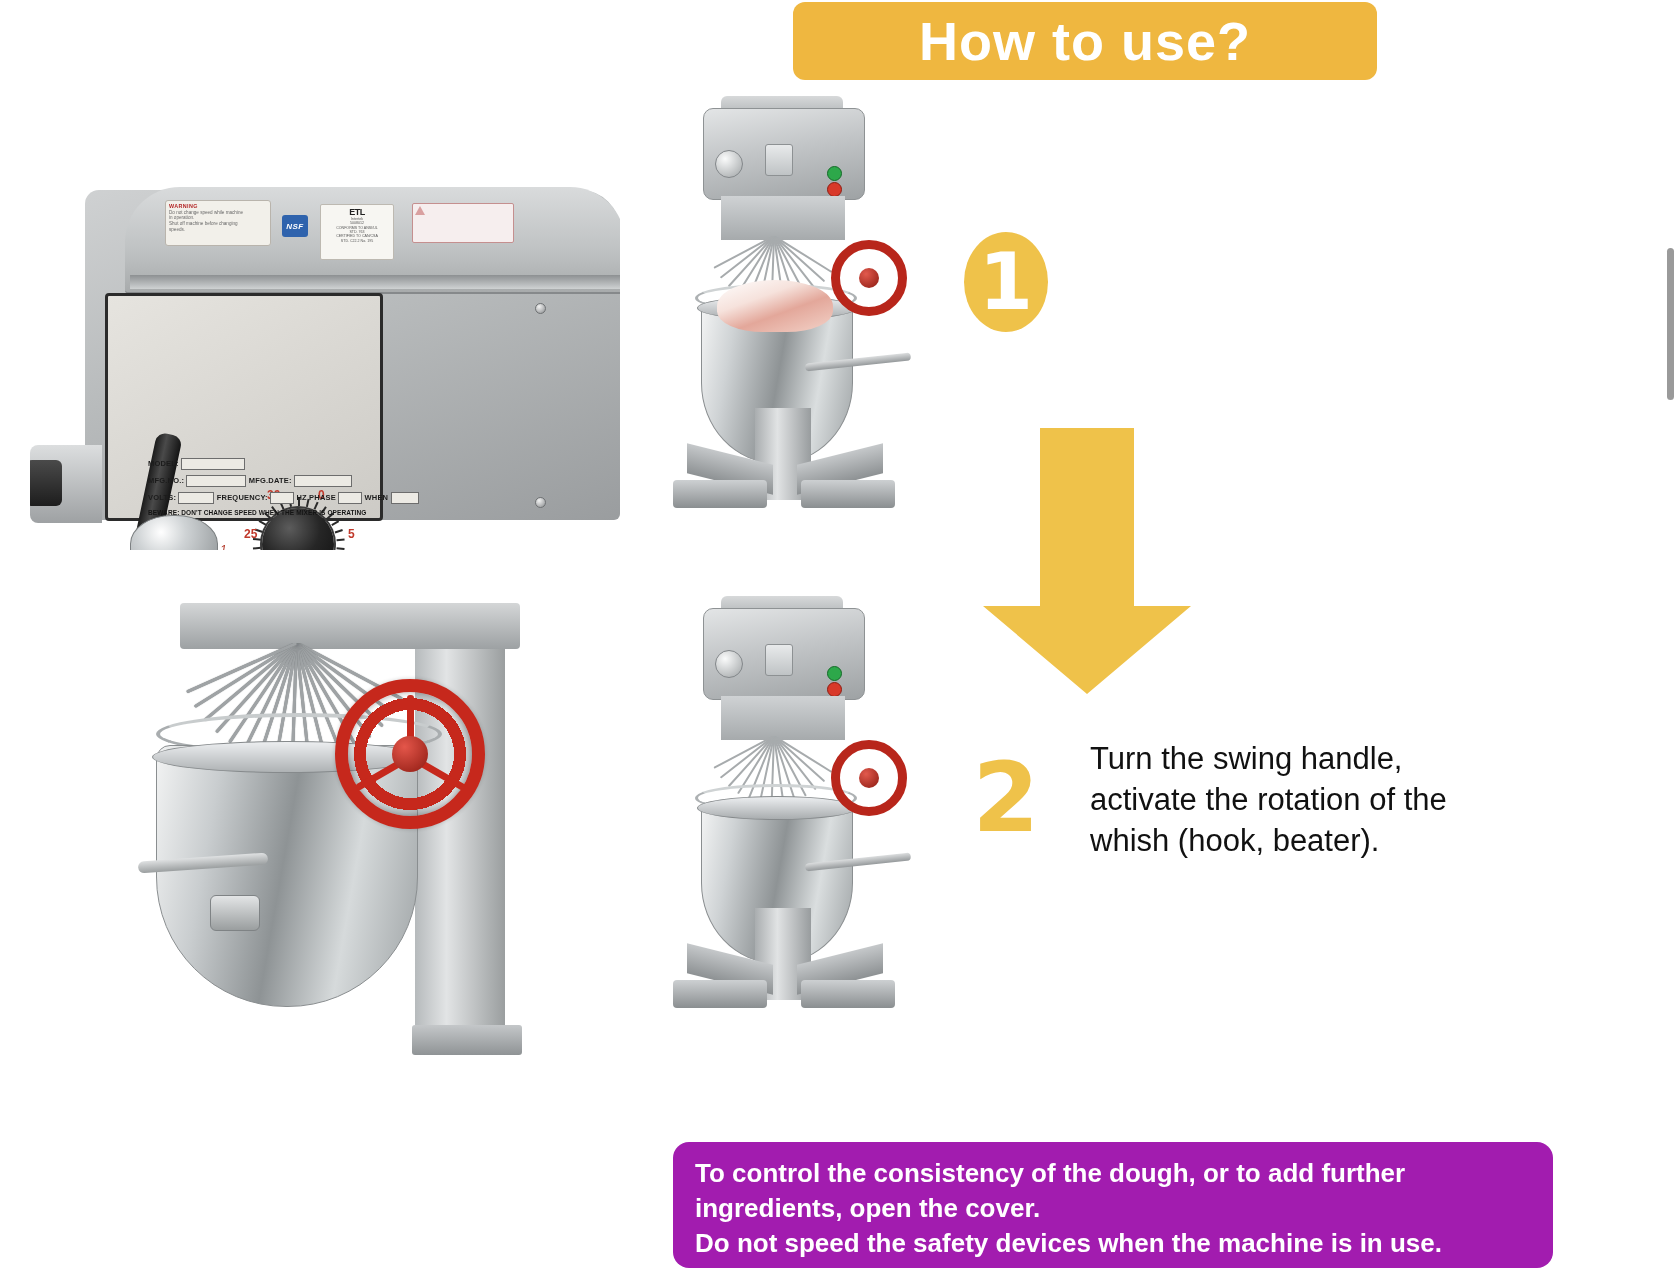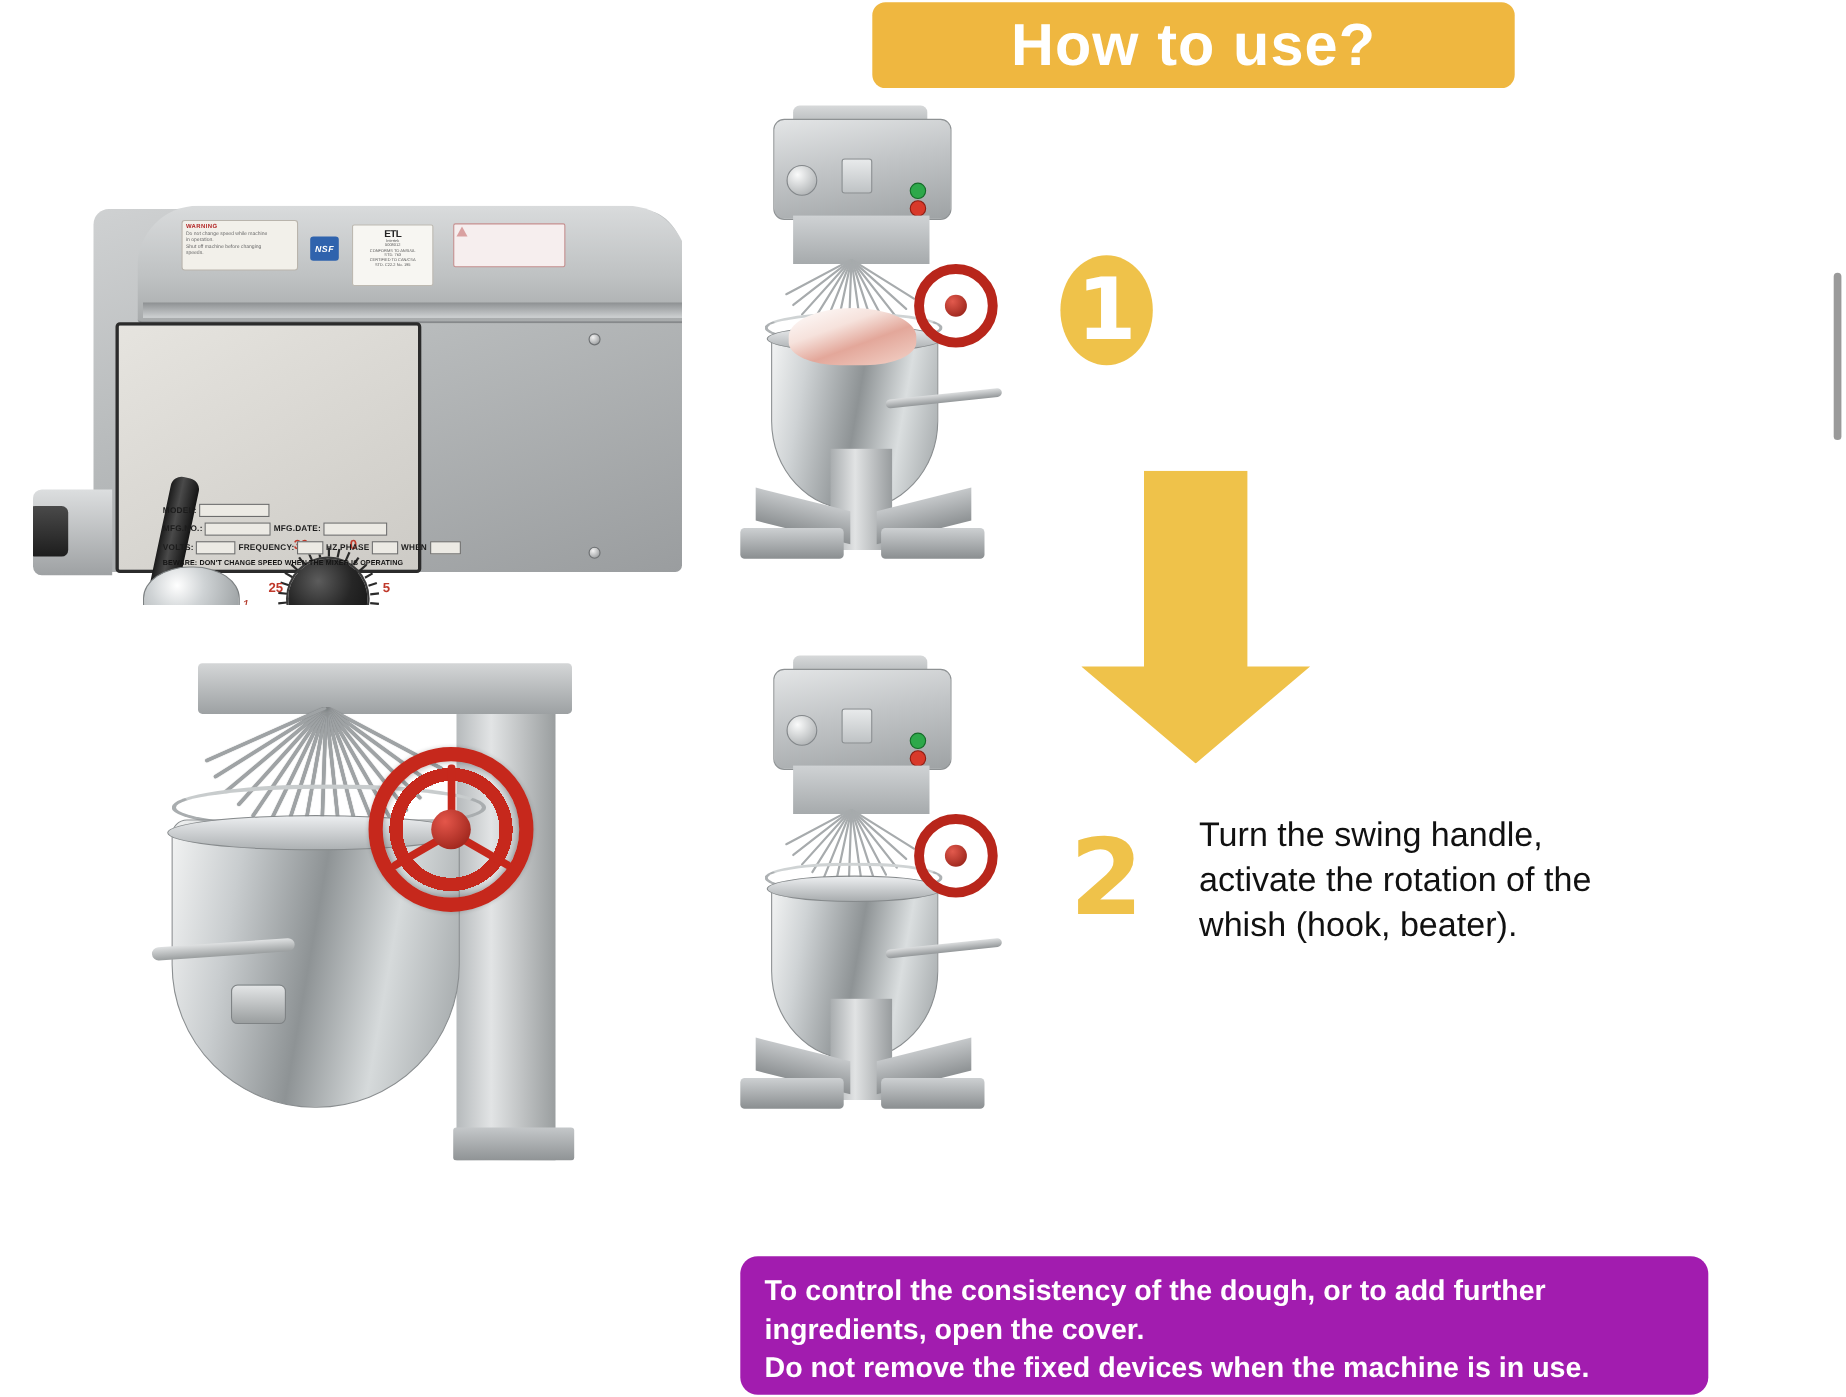--- a/index.html
+++ b/index.html
@@ -510,20 +510,20 @@
   <div class="badge" id="badge2" style="left:964px;top:748px;">
     <span class="num">2</span>
   </div>
   <div class="step-text" style="left:1090px;top:738px;width:480px;">Turn the swing handle,
 activate the rotation of the
 whish (hook, beater).</div>
 
   <div class="red-box">
     <div class="line">To control the consistency of the dough, or to add further</div>
     <div class="line">ingredients, open the cover.</div>
-    <div class="line">Do not remove the fixed devices when the machine is in use.</div>
+    <div class="line">Do not speed the safety devices when the machine is in use.</div>
   </div>
 
   <div class="scrollbar-track">
     <div class="scrollbar-thumb"></div>
   </div>
 
 </div>
 
 </body></html>

